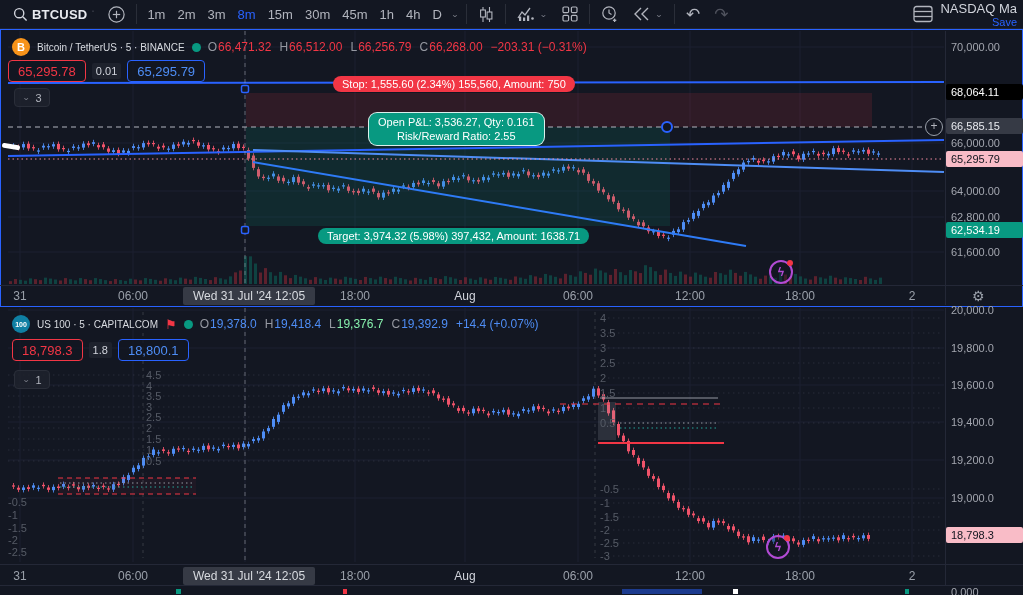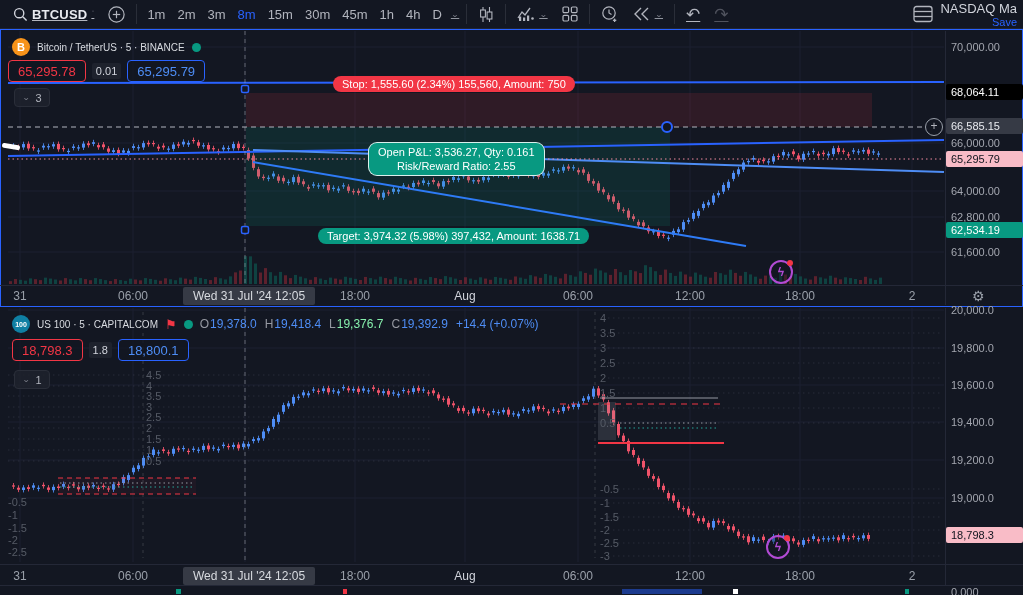--- a/index.html
+++ b/index.html
@@ -2,21 +2,21 @@
 <html><head>
 <meta charset="utf-8">
 <style>
   html,body{margin:0;padding:0;background:#0c0e16;}
   #app{position:relative;width:1023px;height:595px;background:#131722;overflow:hidden;
        font-family:"Liberation Sans",sans-serif;color:#d1d4dc;-webkit-font-smoothing:antialiased;}
   
   #toolbar{position:absolute;left:0;top:0;width:1023px;height:29px;background:#131722;
            border-bottom:1px solid #1f2433;display:flex;align-items:center;padding:0 6px;box-sizing:border-box;z-index:40;}
   .tb-btn{display:flex;align-items:center;gap:4px;padding:0 7px;height:24px;border-radius:4px;
-          color:#b2b5be;font-size:13px;cursor:pointer;flex:0 0 auto;text-decoration:underline;}
+          color:#b2b5be;font-size:13px;cursor:pointer;flex:0 0 auto;}
   .tb-sep{width:1px;height:20px;background:#2a2e39;margin:0 4px;flex:0 0 auto;}
   .symbol{font-weight:bold;color:#e8eaef;font-size:13px;letter-spacing:.2px;}
   .sym-mark{font-size:9px;color:#787b86;vertical-align:top;}
   .tf{padding:0 6px;height:24px;display:flex;align-items:center;font-size:13px;color:#b2b5be;border-radius:4px;cursor:pointer;}
   .tf.active{color:#2962ff;}
   .chev{font-size:10px;color:#787b86;transform:scaleY(.8);}
   #layout-name{margin-left:auto;display:flex;align-items:center;gap:7px;}
   #layout-name .nm{font-size:13px;color:#d1d4dc;white-space:nowrap;}
   #layout-name .sv{font-size:11px;color:#2962ff;}
   svg.ticon{display:block;}
@@ -1138,33 +1138,40 @@
 
   <div class="axis-sep-v" style="top:31px;height:274px;"></div>
   <div class="axis-sep-v" style="top:308px;height:277px;"></div>
   <div class="axis-sep-h" style="top:285px;"></div>
   <div class="axis-sep-h" style="top:564px;"></div>
 
   <div class="legend" style="left:12px;top:38px;">
     <div class="coin-ic" style="background:#f7931a;font-size:11px;">B</div>
     <span class="ttl">Bitcoin / TetherUS · 5 · BINANCE</span>
     <span class="dot"></span>
+    <span class="ohlc" id="ohlc-btc">
+        <span><span class="k">O</span><span style="color: rgb(242, 54, 69);">66,471.32</span></span>
+        <span><span class="k">H</span><span style="color: rgb(242, 54, 69);">66,512.00</span></span>
+        <span><span class="k">L</span><span style="color: rgb(242, 54, 69);">66,256.79</span></span>
+        <span><span class="k">C</span><span style="color: rgb(242, 54, 69);">66,268.00</span></span>
+        <span style="color: rgb(242, 54, 69);">−203.31 (−0.31%)</span>
+      </span>
   </div>
   <div class="btn-row" style="left:8px;top:60px;">
     <div class="px-btn sell">65,295.78</div>
     <div class="spread">0.01</div>
     <div class="px-btn buy">65,295.79</div>
   </div>
   <div class="collapse-w" style="left:14px;top:88px;">
     <span class="chev">⌄</span>
     <span>3</span>
   </div>
 
   <div class="pill red" style="left:333px;top:76px;">Stop: 1,555.60 (2.34%) 155,560, Amount: 750</div>
-  <div class="pill green pnl" style="left:368px;top:112px;margin-top:30px;">
+  <div class="pill green pnl" style="left:368px;top:112px;">
     <div>Open P&amp;L: 3,536.27, Qty: 0.161</div>
     <div>Risk/Reward Ratio: 2.55</div>
   </div>
   <div class="pill green" style="left:318px;top:228px;">Target: 3,974.32 (5.98%) 397,432, Amount: 1638.71</div>
 
   <div class="white-marker"></div>
   <div class="plus-target" style="left:925px;top:118px;">+</div>
   <div class="flash" style="left:769px;top:260px;">ϟ<span class="rdot"></span></div>
   <div class="gear" style="left:972px;top:288px;">⚙</div>
 

